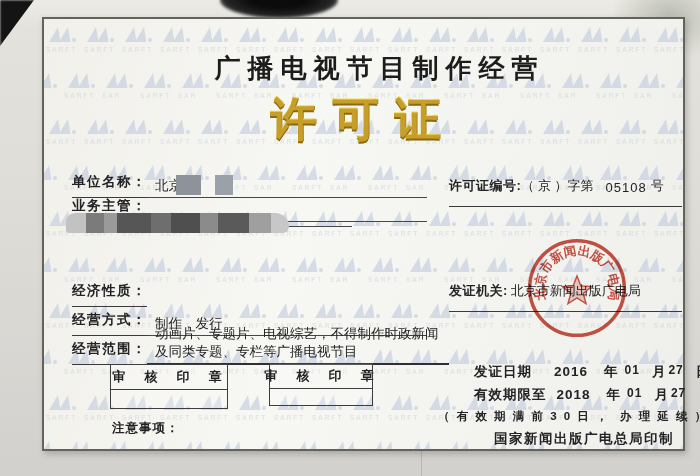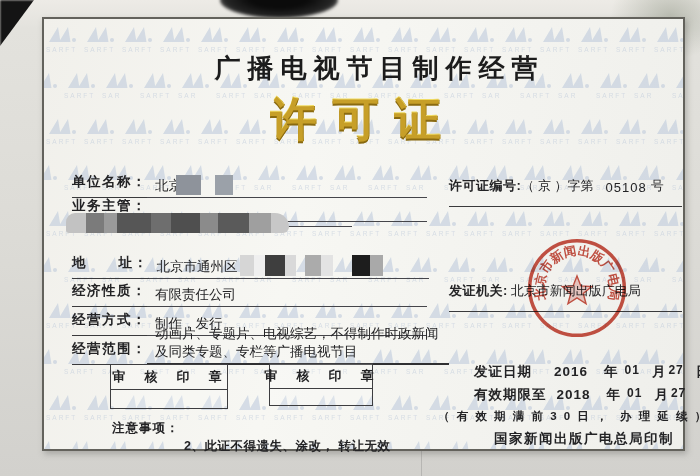--- a/index.html
+++ b/index.html
@@ -135,31 +135,23 @@
         <span class="flabel">业务主管：</span>
         <span class="fvalue w280"></span>
       </div>
 
       <div class="lrow" style="top:205px">
         <span class="fvalue w280">
           <span class="smear"></span>
         </span>
       </div>
 
-      <div class="lrow" style="top:235px">
-        <span class="flabel">地      址：</span>
-        <span class="fvalue w280">
-          <span>北京市通州区</span>
-          <span class="addr-cen"></span>
-        </span>
-      </div>
 
       <div class="lrow" style="top:263px">
         <span class="flabel">经济性质：</span>
-        <span class="fvalue w280">有限责任公司</span>
       </div>
 
       <div class="lrow" style="top:292px">
         <span class="flabel">经营方式：</span>
         <span class="fvalue w280">制作，发行</span>
       </div>
 
       <div class="lrow" style="top:306px">
         <span class="flabel">经营范围：</span>
         <span class="fvalue scopeval">动画片、专题片、电视综艺，不得制作时政新闻及同类专题、专栏等广播电视节目</span>
@@ -201,21 +193,20 @@
       <div class="printed">国家新闻出版广电总局印制</div>
 
       <div class="sealbox" style="left:66px;top:345px;width:118px;height:45px">
         <div class="hd">审  核  印  章</div>
       </div>
       <div class="sealbox" style="left:225px;top:344px;width:104px;height:43px">
         <div class="hd">审  核  印  章</div>
       </div>
 
       <div class="notes-label">注意事项：</div>
-      <div class="note-item" style="top:419px">2、此证不得遗失、涂改， 转让无效</div>
 
       <svg class="seal" viewBox="0 0 100 100" xmlns="http://www.w3.org/2000/svg">
         <circle cx="50" cy="50" r="43" fill="none" stroke="#c23b2c" stroke-width="3.2"></circle>
         <polygon points="50,39 53.5,48.1 63.3,48.7 55.7,54.9 58.2,64.3 50,59 41.8,64.3 44.3,54.9 36.7,48.7 46.5,48.1" fill="rgba(194,59,44,0.28)" stroke="#c23b2c" stroke-width="1.3"></polygon>
         <defs>
           <path id="sealArc" d="M 21.8,60.3 A 30,30 0 1 1 78.2,60.3" fill="none"></path>
         </defs>
         <text font-size="11.5" fill="#c23b2c" font-weight="bold">
           <textPath href="#sealArc" startOffset="0" textLength="115" lengthAdjust="spacingAndGlyphs">北京市新闻出版广电局</textPath>
         </text>

